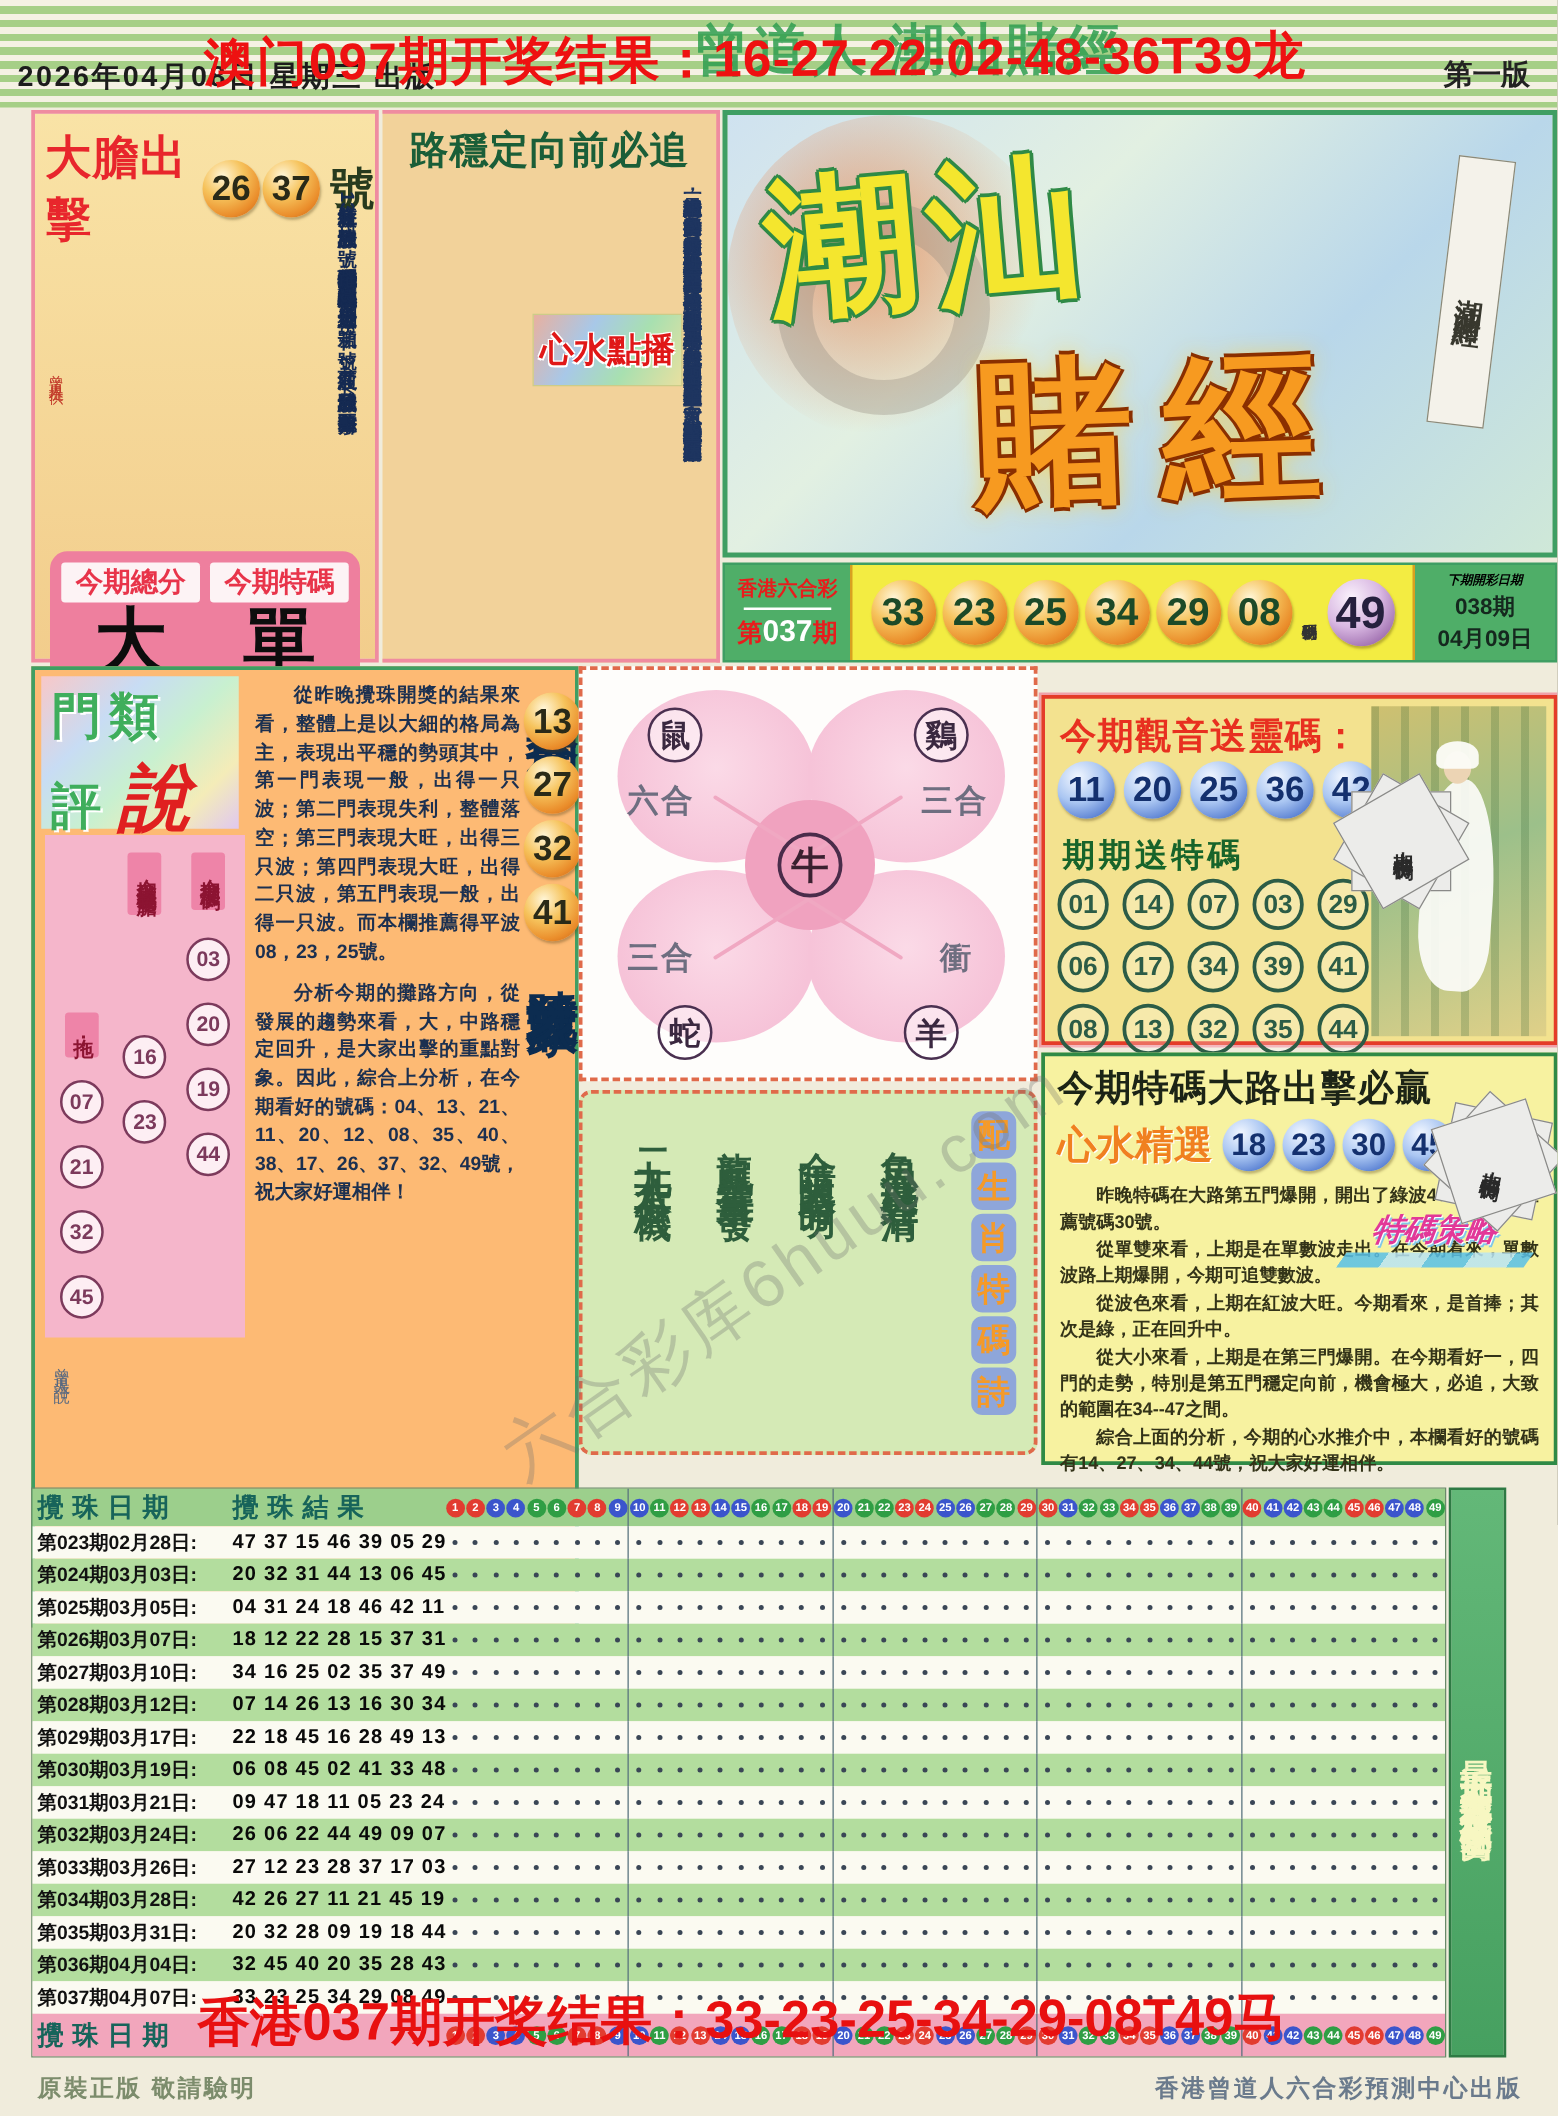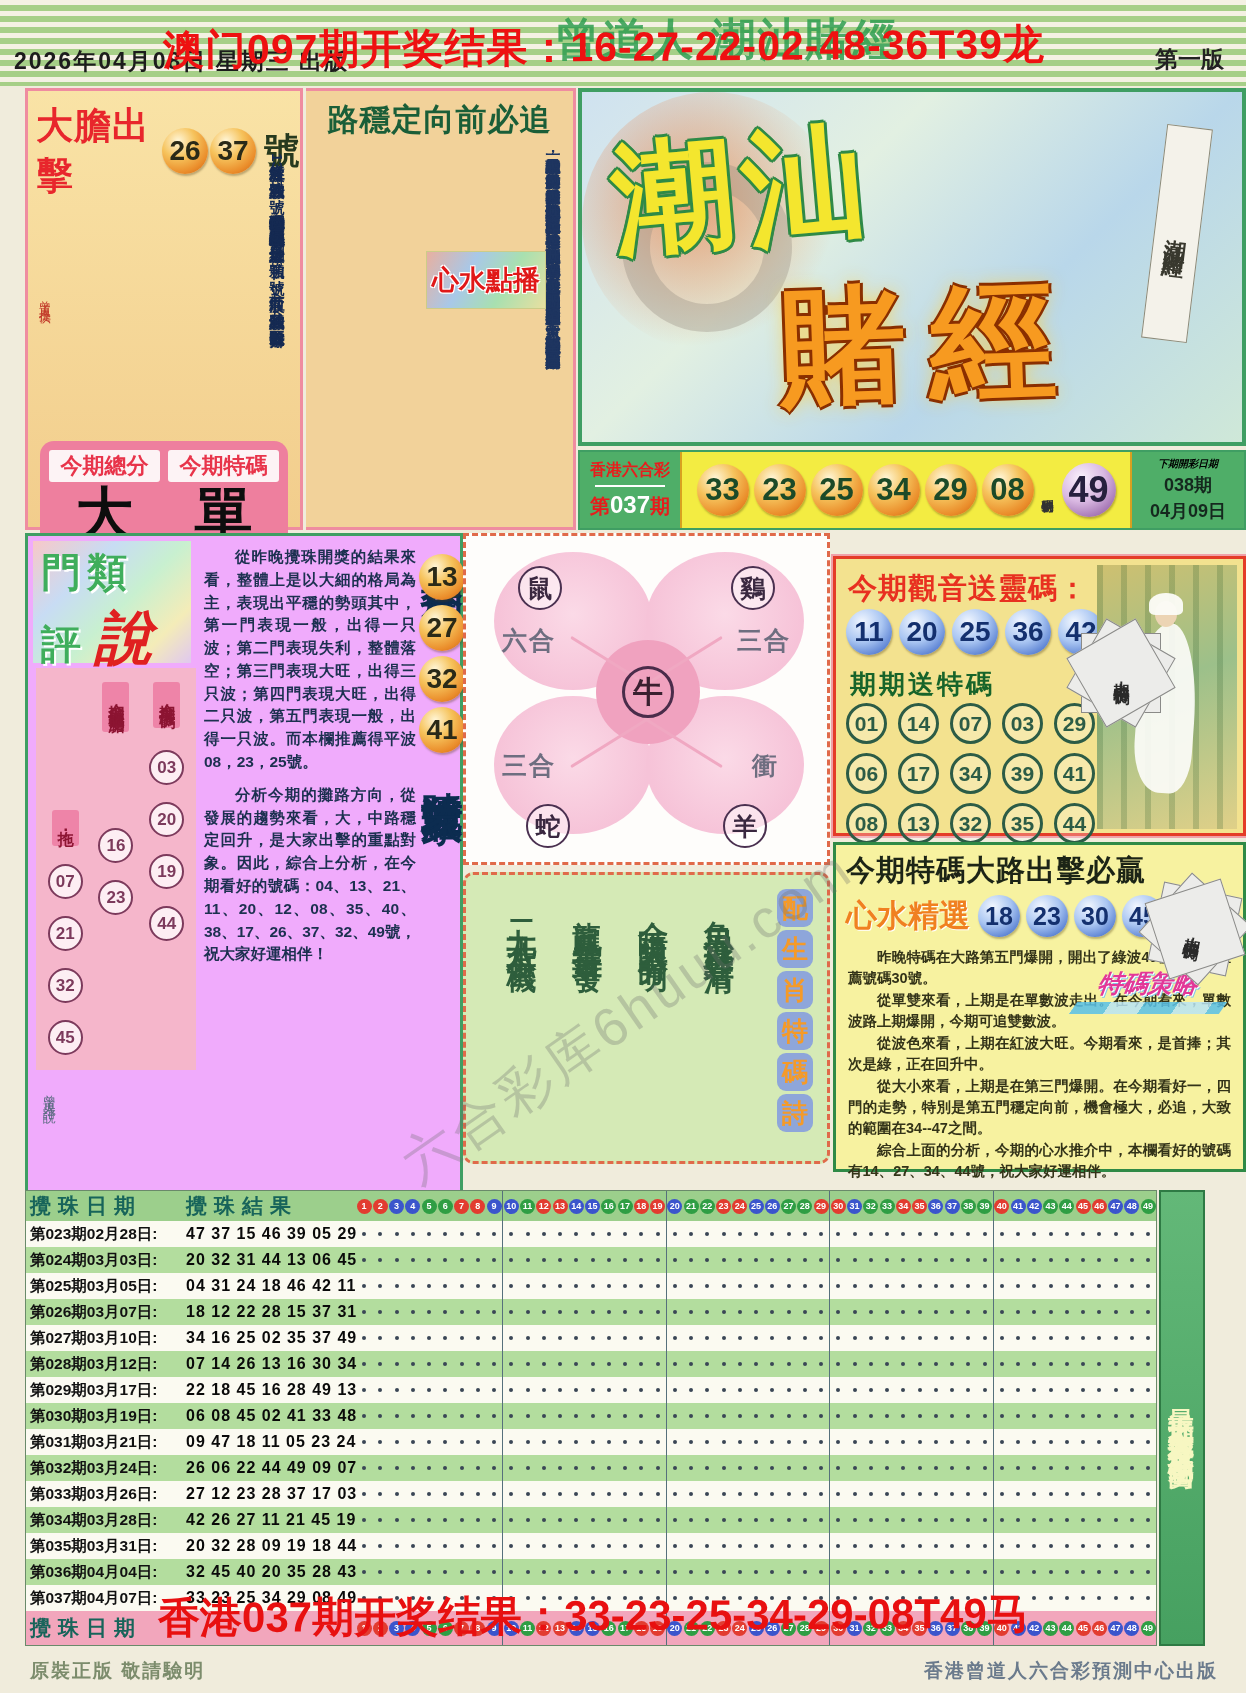--- a/index.html
+++ b/index.html
@@ -57,21 +57,21 @@
 #strip-league .lg{font-size:16px;font-weight:900;color:#e81c1c;}
 #strip-league .ln{width:70%;height:2px;background:#fff;}
 #strip-league .iss{font-size:20px;font-weight:900;color:#e81c1c;}
 #strip-league .iss b{color:#fff;font-size:24px;}
 #strip-mid{flex:1;background:#f3ec42;border-left:2px solid #d8a020;border-right:2px solid #d8a020;display:flex;align-items:center;justify-content:center;gap:6px;}
 #strip-speclabel{writing-mode:vertical-rl;font-size:12px;font-weight:700;color:#333;line-height:1;margin:0 2px;}
 #strip-next{width:112px;background:#4fae68;display:flex;flex-direction:column;align-items:center;justify-content:center;gap:2px;}
 #strip-next .nl{font-size:10px;font-weight:900;color:#000000;font-style:italic;}
 #strip-next .ni,#strip-next .nd{font-size:18px;font-weight:800;color:#15281e;}
 
-#box-comment{position:absolute;left:25px;top:533px;width:438px;height:769px;background:#f0abfc;border:3px solid #3f9e63;}
+#box-comment{position:absolute;left:25px;top:533px;width:438px;height:769px;background:#fdba74;border:3px solid #3f9e63;}
 #cm-title{position:absolute;left:5px;top:5px;width:158px;height:122px;background:linear-gradient(135deg,#f8c8c8 0%,#c8dcf4 30%,#c8f0d0 55%,#f4ecb8 80%,#e0c8f0 100%);padding:4px 8px;}
 #cm-title .ct-l1{font-size:40px;font-weight:900;color:#3fae5c;letter-spacing:6px;text-shadow:2px 2px 0 #fff;}
 #cm-title .ct-g{font-size:40px;font-weight:900;color:#3fae5c;text-shadow:2px 2px 0 #fff;}
 #cm-title .ct-r{font-family:"DejaVu Serif",serif;font-size:58px;font-weight:900;color:#e02020;font-style:italic;margin-left:14px;}
 #cm-panel{position:absolute;left:8px;top:132px;width:160px;height:402px;background:#f5b6cb;display:flex;flex-direction:row-reverse;justify-content:space-around;padding:8px 4px;}
 .p-col{display:flex;flex-direction:column;align-items:center;width:48px;}
 .p-head{writing-mode:vertical-rl;background:#ee84a8;color:#8c1432;font-size:16px;font-weight:800;padding:8px 3px;border-radius:3px;letter-spacing:2px;}
 .p-nums{display:flex;flex-direction:column;gap:17px;align-items:center;}
 #cm-note{position:absolute;left:12px;top:548px;writing-mode:vertical-rl;font-size:13px;color:#5a6a80;letter-spacing:4px;}
 #cm-text{position:absolute;left:176px;top:10px;width:212px;}

